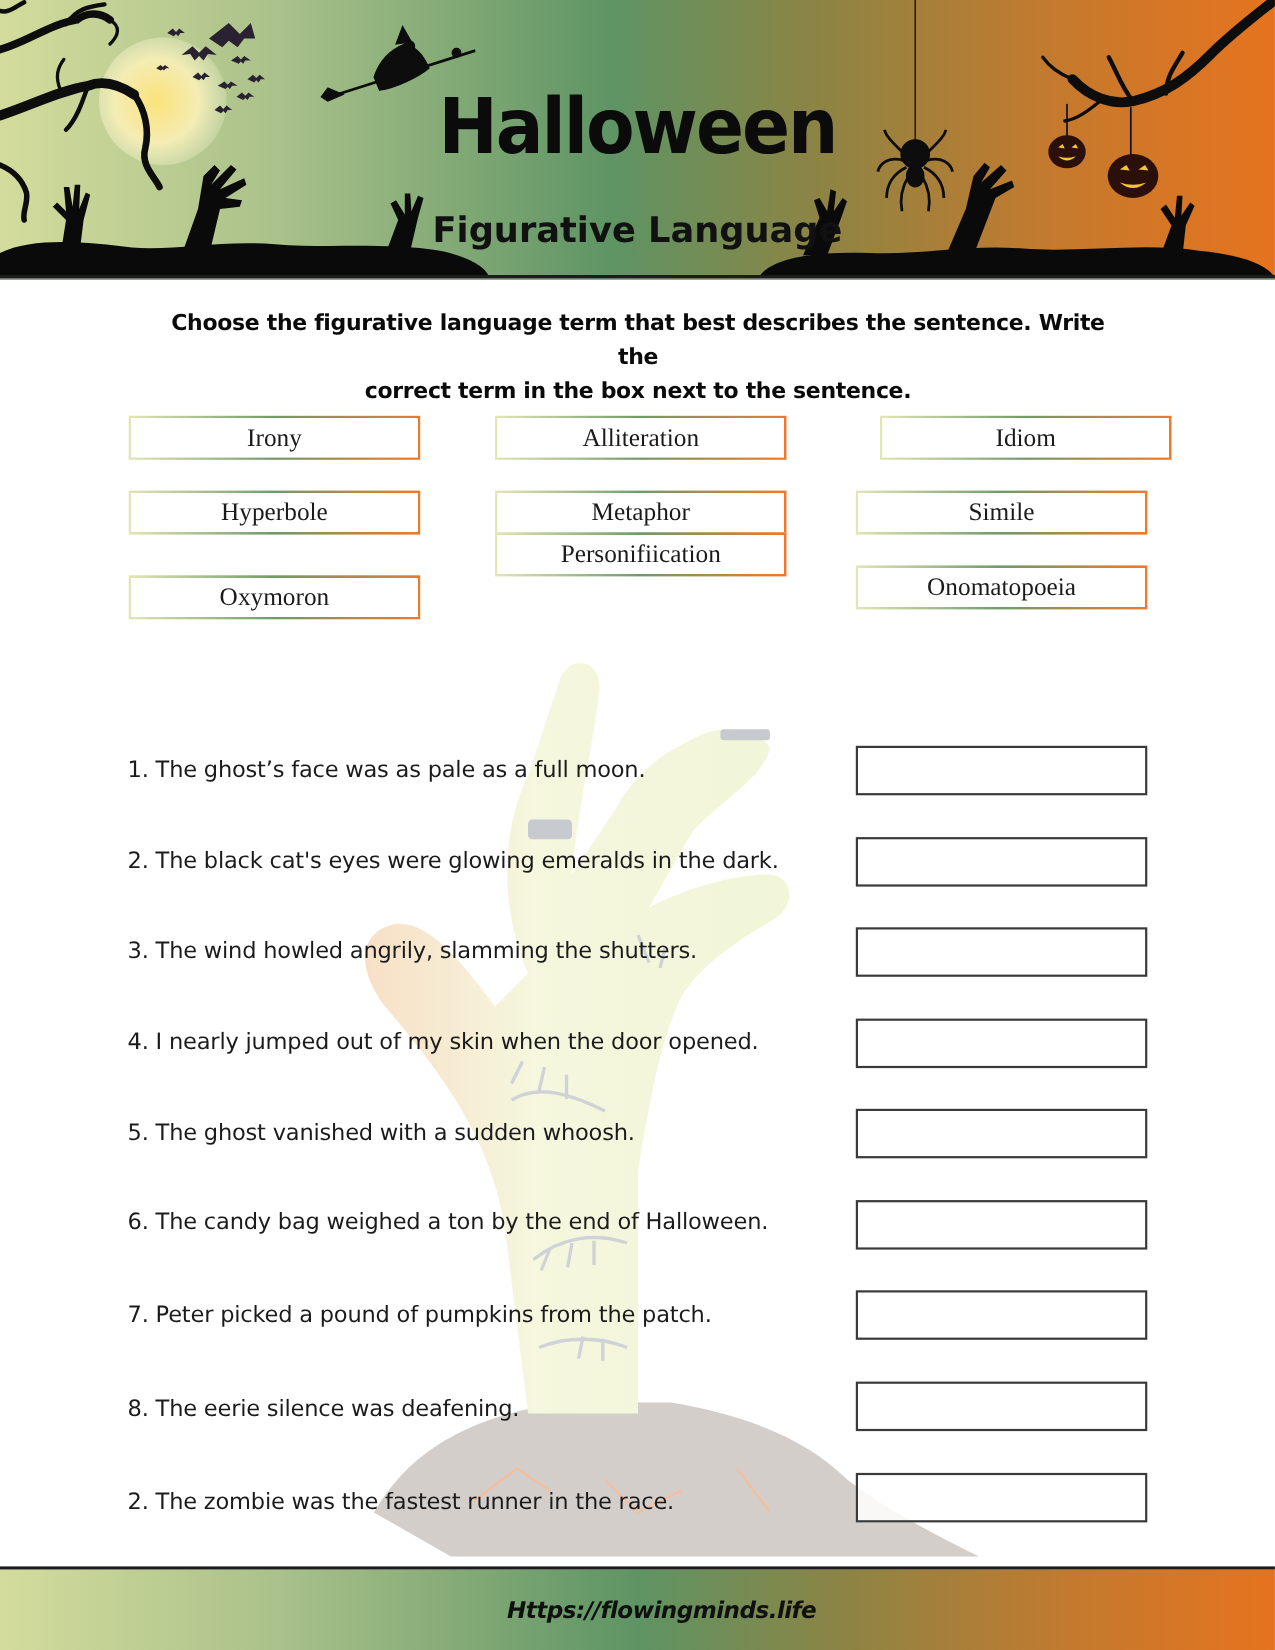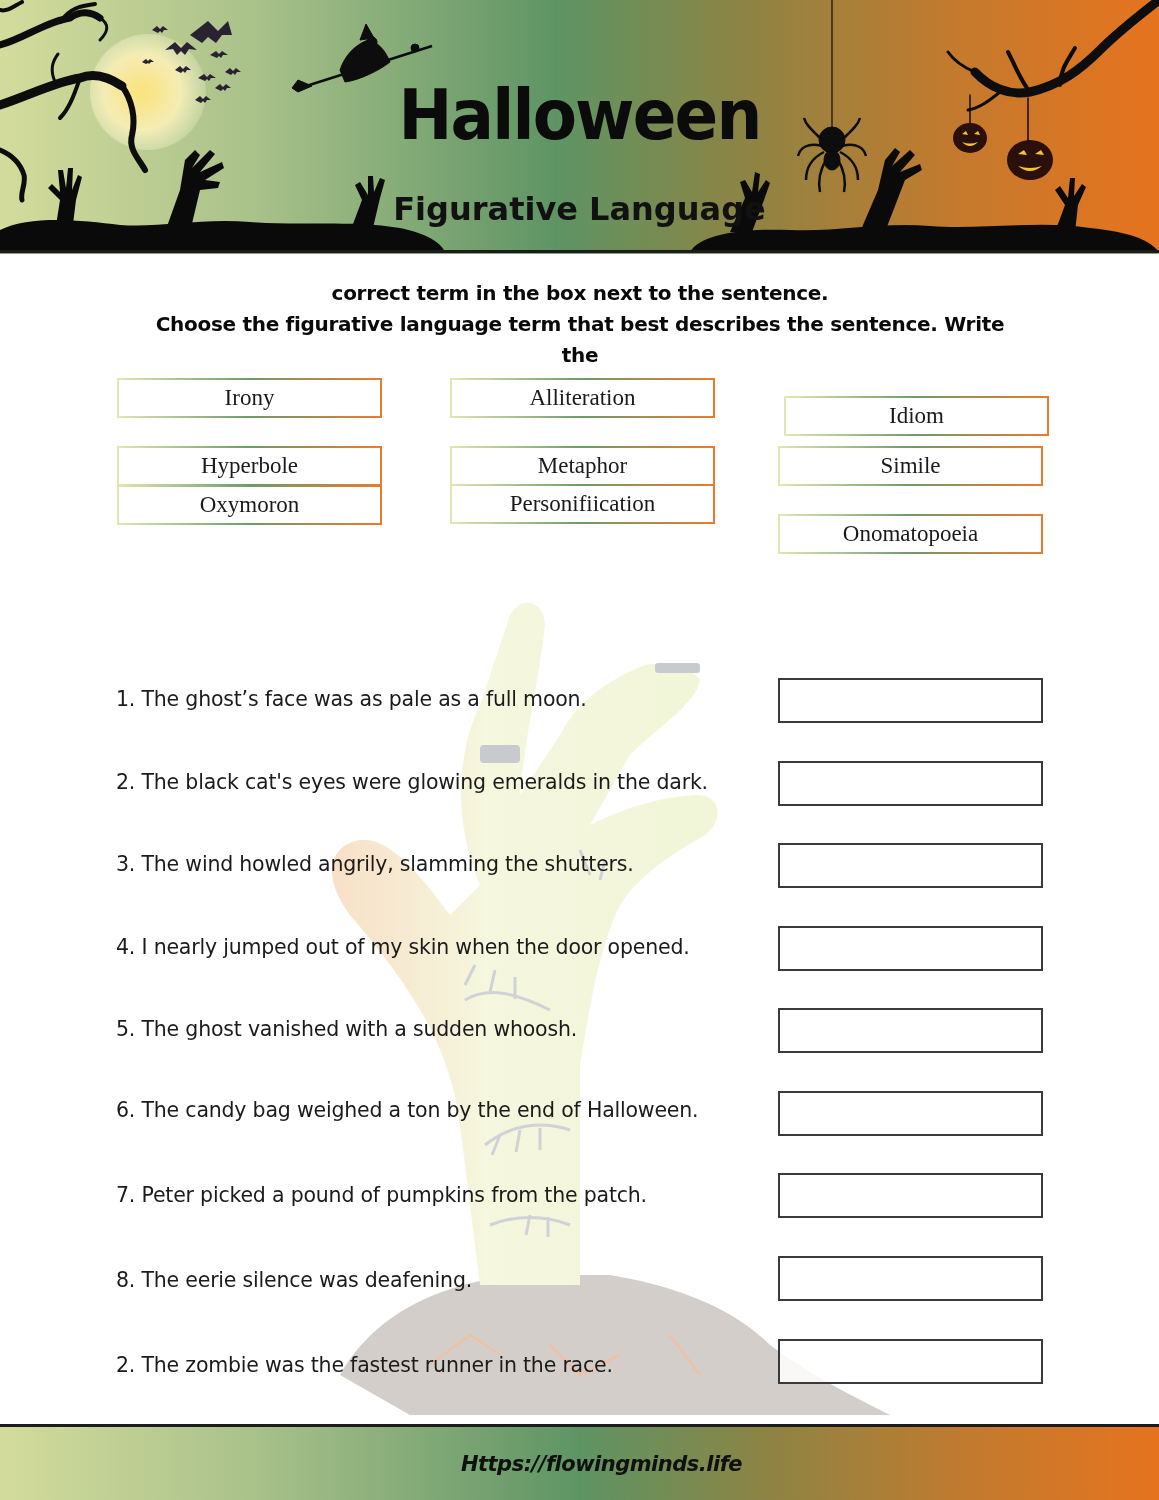--- a/index.html
+++ b/index.html
@@ -172,22 +172,22 @@
       <path d="M860,232 L878,190 L885,160 L895,148 L900,152 L892,166 L910,150 L915,155 L900,172 L920,164 L922,170 L905,180 L885,232 Z"></path>
       <path d="M1055,232 L1065,205 L1055,190 L1060,186 L1068,198 L1070,178 L1075,178 L1074,196 L1082,184 L1086,187 L1078,205 L1075,232 Z"></path>
     </g>
   </svg>
   <div class="title">Halloween</div>
   <div class="subtitle">Figurative Language</div>
 </div>
 <div class="banner-rule"></div>
 
 <div class="instructions">
+  <div>Choose the figurative language term that best describes the sentence. Write the</div>
   <div>correct term in the box next to the sentence.</div>
-  <div>Choose the figurative language term that best describes the sentence. Write the</div>
 </div>
 
 <svg class="watermark" width="660" height="840" viewBox="0 0 660 840">
   <defs>
     <linearGradient id="skin" x1="0" y1="0" x2="1" y2="0">
       <stop offset="0" stop-color="#f3c79a"></stop>
       <stop offset="0.4" stop-color="#edf1c4"></stop>
       <stop offset="1" stop-color="#e8efb8"></stop>
     </linearGradient>
   </defs>
@@ -209,27 +209,27 @@
     <path d="M240,640 C265,630 295,630 320,640"></path>
     <path d="M280,630 l-4,20 M298,632 l0,20"></path>
   </g>
   <rect x="230" y="160" width="40" height="18" rx="4" fill="#9aa0a8"></rect>
   <rect x="405" y="78" width="45" height="10" rx="3" fill="#9aa0a8"></rect>
 </svg>
 
 <div class="terms">
   <div class="term" style="left:117px; top:378px;">Irony</div>
   <div class="term" style="left:450px; top:378px;">Alliteration</div>
-  <div class="term" style="left:784px; top:378px;margin-top:18px;">Idiom</div>
+  <div class="term" style="left:800px; top:378px;">Idiom</div>
 
   <div class="term" style="left:117px; top:446px;">Hyperbole</div>
   <div class="term" style="left:450px; top:446px;">Metaphor</div>
   <div class="term" style="left:778px; top:446px;">Simile</div>
 
-  <div class="term" style="left:117px; top:485px;">Oxymoron</div>
+  <div class="term" style="left:117px; top:523px;">Oxymoron</div>
   <div class="term" style="left:450px; top:484px;">Personifiication</div>
   <div class="term" style="left:778px; top:514px;">Onomatopoeia</div>
 </div>
 
 <div>
   <div class="q-text" style="top:687px;"> 1.  The ghost’s face was as pale as a full moon.</div>
   <div class="answer-box" style="top:678px;"></div>
 
   <div class="q-text" style="top:770px;">2. The black cat's eyes were glowing emeralds in the dark.</div>
   <div class="answer-box" style="top:761px;"></div>

